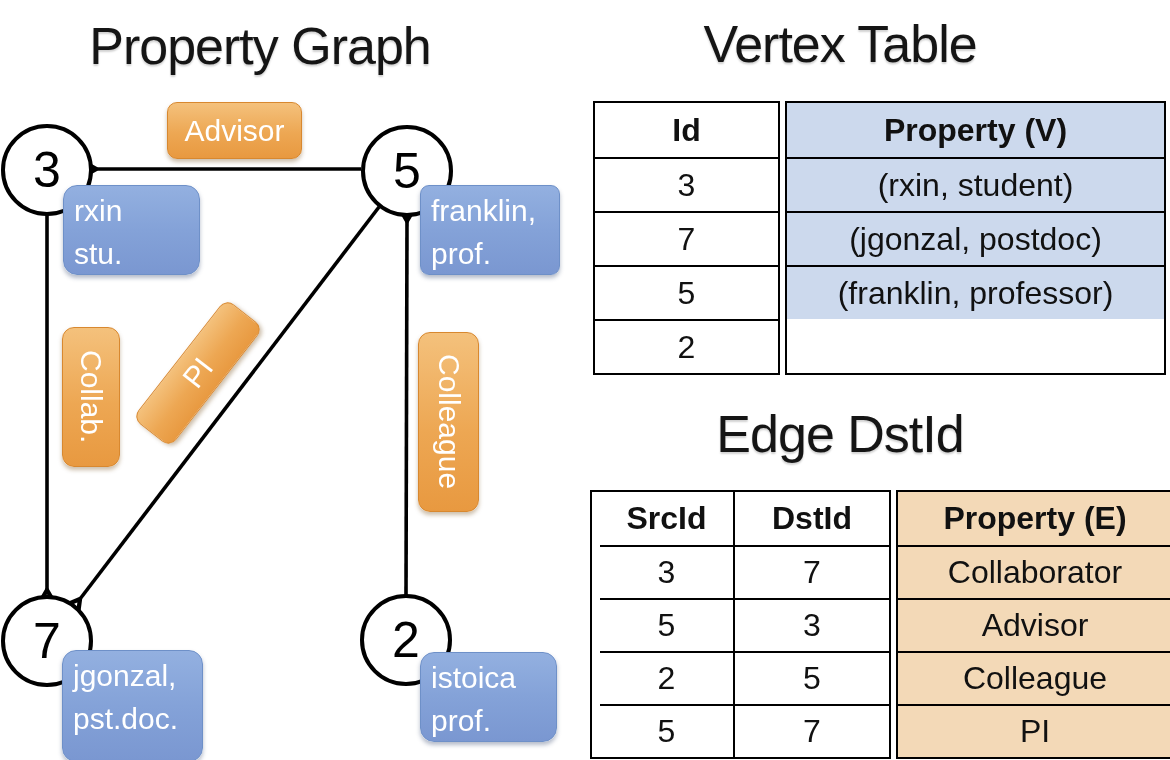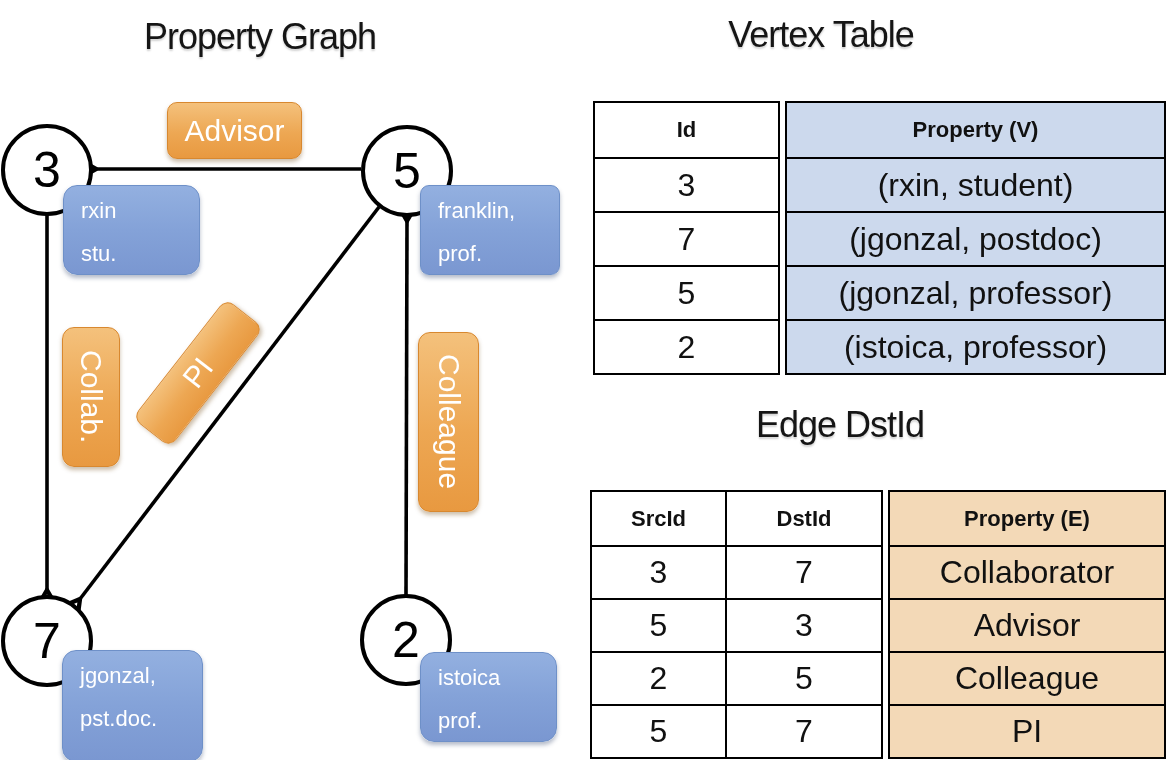--- a/index.html
+++ b/index.html
@@ -5,26 +5,26 @@
   html,body{margin:0;padding:0;}
   body{
     width:1170px;height:760px;overflow:hidden;background:#ffffff;
     font-family:"Liberation Sans", sans-serif;color:#111;
     position:relative;
   }
   .stage{position:absolute;left:0;top:0;width:1170px;height:760px;}
 
   
   .big-title{
-    position:absolute;font-size:36px;font-weight:300;letter-spacing:-1px;
+    position:absolute;font-size:52px;font-weight:300;letter-spacing:-1px;
     color:#151515;text-align:center;white-space:nowrap;
     text-shadow:0 2px 2px rgba(0,0,0,0.18);
   }
   .pg-title{left:0;top:16px;width:520px;}
-  .vt-title{left:621px;top:14px;width:400px;}
+  .vt-title{left:640px;top:14px;width:400px;}
   .et-title{left:640px;top:404px;width:400px;}
 
   
   .node{
     position:absolute;width:84px;height:84px;border:4px solid #000;
     border-radius:50%;background:#fff;display:flex;align-items:center;
     justify-content:center;font-size:50px;font-weight:300;color:#000;
   }
 
   
@@ -39,36 +39,36 @@
     box-shadow:0 3px 4px rgba(110,70,15,0.35);
     font-size:30px;
   }
   .vpill{writing-mode:vertical-rl;border-radius:12px;}
   .pill-pi{transform:rotate(-52deg);}
   .bluebox{
     position:absolute;color:#fff;border-radius:14px;
     background:linear-gradient(180deg,#93b0e0 0%,#84a2d8 50%,#7a97d1 100%);
     border:1px solid #6e90c8;
     box-shadow:0 3px 4px rgba(40,60,100,0.35);
-    font-size:22px;line-height:43px;
-    padding:3px 0 0 17px;box-sizing:border-box;
+    font-size:30px;line-height:43px;
+    padding:3px 0 0 10px;box-sizing:border-box;
   }
 
   
   .dtable{position:absolute;display:flex;}
   .sub{border:2px solid #000;background:#fff;box-sizing:content-box;}
   .sub + .sub{margin-left:5px;}
-  .cols{display:flex;}
+  .cols{display:flex;padding-left:8px;}
   .col + .col{border-left:2px solid #000;}
   .cell{
     box-sizing:border-box;display:flex;align-items:center;justify-content:center;
     font-size:32px;white-space:nowrap;
   }
   .cell + .cell{border-top:2px solid #000;}
-  .cell.hdr{font-weight:bold;font-size:22px;}
+  .cell.hdr{font-weight:bold;font-size:32px;}
   .vxt .cell{height:54px;}
   .edt .cell{height:53px;}
   .w-id{width:183px;}
   .w-vprop{width:377px;}
   .w-src{width:133px;}
   .w-dst{width:154px;text-align:right;}
   .w-eprop{width:274px;text-align:right;}
   .fill-v{background:#ccd9ed;}
   .fill-e{background:#f3d9b7;}
 </style>
@@ -133,22 +133,21 @@
       <div class="cell hdr w-id">Id</div>
       <div class="cell w-id">3</div>
       <div class="cell w-id">7</div>
       <div class="cell w-id">5</div>
       <div class="cell w-id">2</div>
     </div>
     <div class="sub">
       <div class="cell hdr w-vprop fill-v">Property (V)</div>
       <div class="cell w-vprop fill-v">(rxin, student)</div>
       <div class="cell w-vprop fill-v">(jgonzal, postdoc)</div>
-      <div class="cell w-vprop fill-v">(jgonzal, professor)</div>
-      <div class="cell w-vprop fill-v">(istoica, professor)</div>
+      <div class="cell w-vprop fill-v">(franklin, professor)</div>
     </div>
   </div>
 
   <div class="dtable edt" style="left:590px;top:490px;">
     <div class="sub">
       <div class="cols">
         <div class="col">
           <div class="cell hdr w-src">SrcId</div>
           <div class="cell w-src">3</div>
           <div class="cell w-src">5</div>

